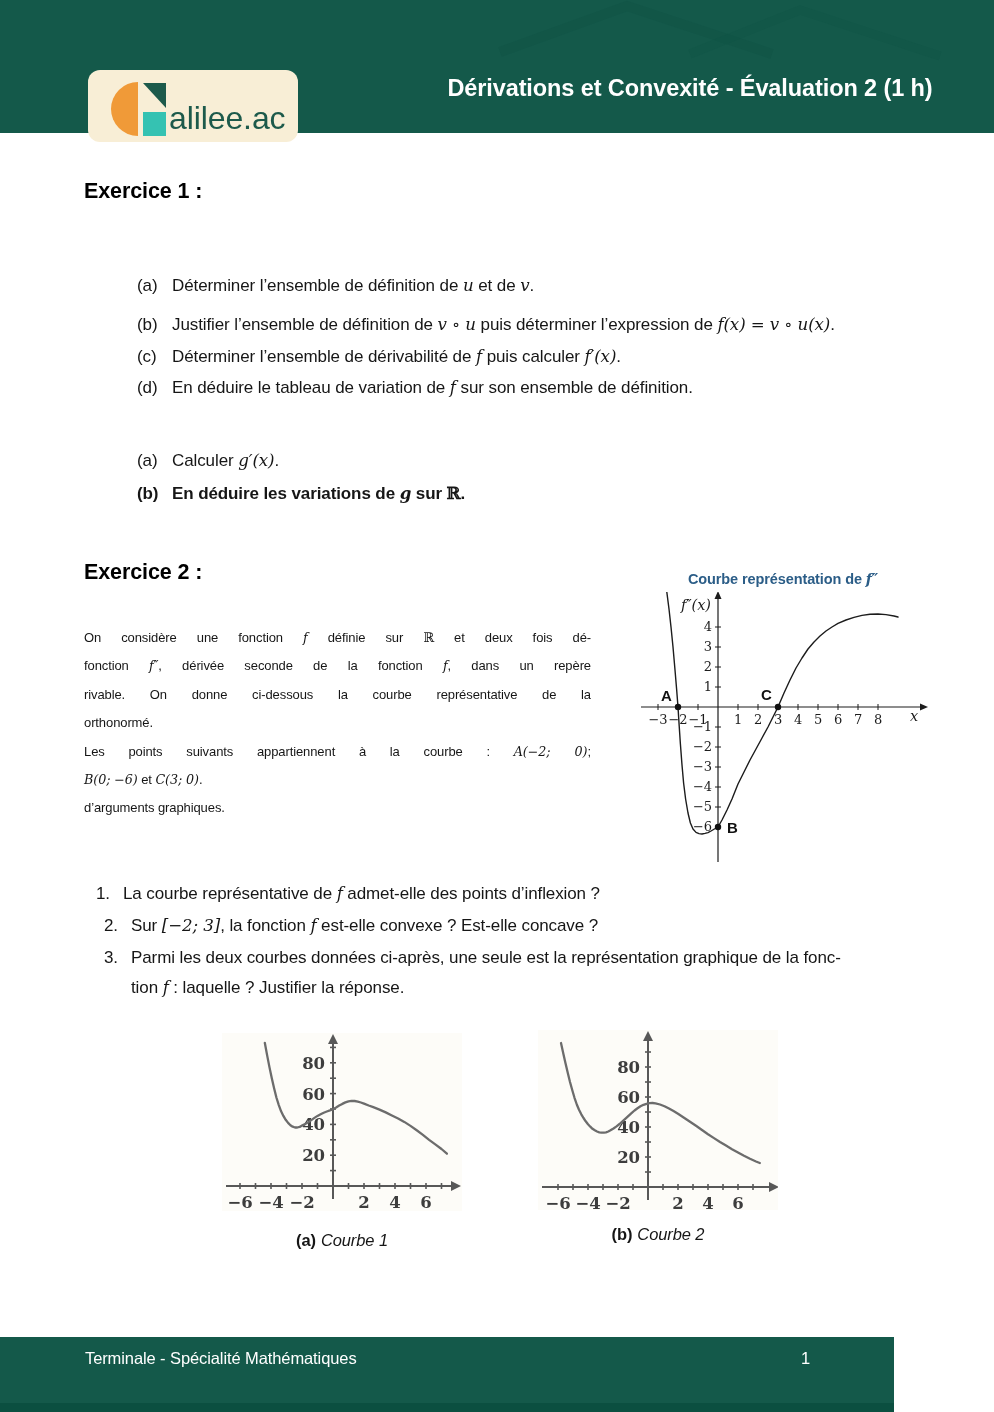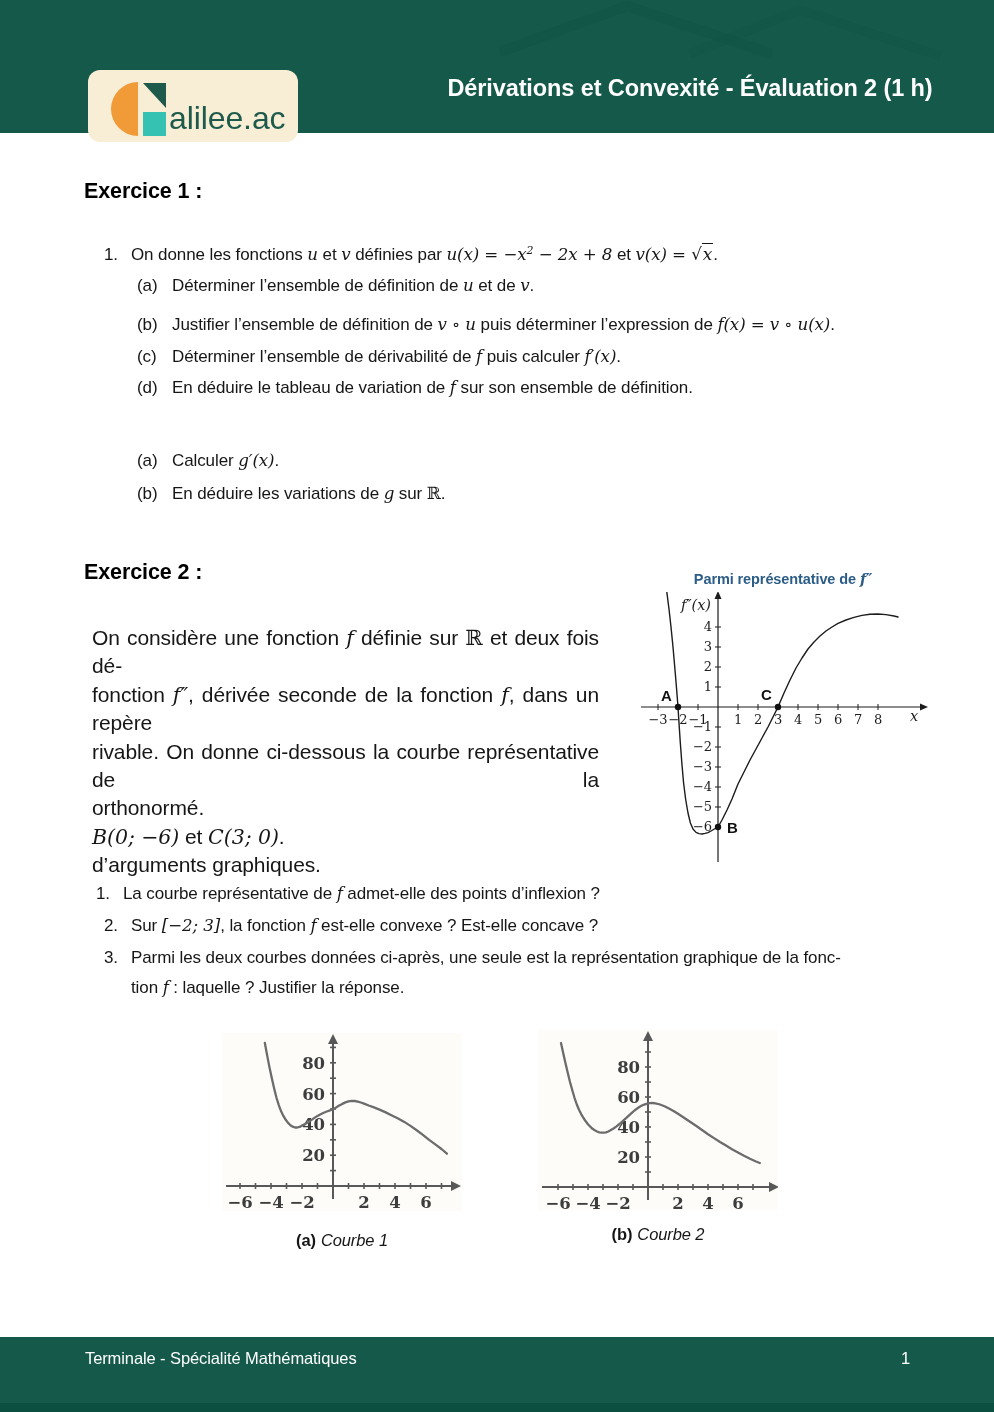--- a/index.html
+++ b/index.html
@@ -5,37 +5,37 @@
   html,body{margin:0;padding:0;background:#ffffff;}
   .page{position:relative;width:994px;height:1412px;background:#fff;
         font-family:"Liberation Sans",sans-serif;color:#161616;overflow:hidden;letter-spacing:-0.1px;}
 
   
   .header{position:absolute;left:0;top:0;width:994px;height:133px;background:#14594a;}
   .header-pattern{position:absolute;left:0;top:0;}
   .header-title{position:absolute;left:420px;top:77px;width:540px;text-align:center;
                 color:#fff;font-size:23.5px;font-weight:700;line-height:1;}
   .logo{position:absolute;left:88px;top:70px;}
-  .footer{position:absolute;left:0;top:1337px;width:994px;height:75px;background:#14594a;}
+  .footer{position:absolute;left:0;top:1337px;width:894px;height:75px;background:#14594a;}
   .footer-strip{position:absolute;left:0;bottom:0;width:100%;height:9px;background:#0b4f40;}
   .footer-left{position:absolute;left:85px;top:13px;color:#fff;font-size:16.5px;line-height:1;}
   .footer-page{position:absolute;right:84px;top:13px;color:#fff;font-size:16.5px;line-height:1;}
 
   
   .h-ex{position:absolute;left:84px;font-size:21.5px;font-weight:700;color:#000000;line-height:1;}
   .line{position:absolute;font-size:17px;line-height:1.2;white-space:nowrap;}
   .ln{display:inline-block;width:27px;}
   .lns{display:inline-block;width:35px;}
   .math{font-family:"DejaVu Serif",serif;font-style:italic;font-size:0.98em;}
   .bb{font-family:"DejaVu Serif",serif;font-style:normal;}
   .msup{font-family:"DejaVu Serif",serif;font-style:italic;font-size:11px;position:relative;top:-6px;}
   .sqrt{font-family:"DejaVu Serif",serif;font-style:italic;border-top:1.4px solid #161616;padding:0 1px;}
 
   
-  .para{position:absolute;left:92px;top:624px;width:507px;font-size:21px;line-height:28.4px;}
+  .para{position:absolute;left:84px;top:624px;width:507px;font-size:13px;line-height:28.4px;}
   .para .pl{display:block;}
   .para .j{text-align:justify;text-align-last:justify;}
 
   
   .graph-title{position:absolute;left:633px;top:572px;width:300px;text-align:center;
                font-size:14.5px;font-weight:700;color:#2b5d87;line-height:1;}
   .graph-title .math{font-weight:700;}
   .chart{position:absolute;}
   text.tick-s{font-family:"DejaVu Serif",serif;font-size:13px;fill:#1c1c1c;}
   text.tick-b{font-family:"DejaVu Serif",serif;font-size:16.5px;font-weight:bold;fill:#3d3d3d;}
@@ -62,56 +62,54 @@
       <path d="M50,12 A 27 27 0 0 0 50,66 Z" fill="#f09a38"></path>
       <polygon points="55,13 78,13 78,38" fill="#1d5a4b"></polygon>
       <rect x="55" y="42" width="23" height="24" fill="#35c2b2"></rect>
       <text x="81" y="59" font-family="Liberation Sans, sans-serif" font-size="32" fill="#1d5a4b">alilee.ac</text>
     </svg>
     <div class="header-title">Dérivations et Convexité - Évaluation 2 (1 h)</div>
   </div>
 
   <div class="h-ex" style="top:181px;">Exercice 1 :</div>
 
-  <div class="line" style="left:104px;top:244px;">
-    <span class="ln">1.</span><span>On donne les fonctions <span class="math">u</span> et <span class="math">v</span> définies par <span class="math">u(x) = −x</span><span class="msup">2</span><span class="math"> − 2x + 8</span> et <span class="math">v(x) = √</span><span class="sqrt">x</span>.</span>
-  </div>
   <div class="line" style="left:137px;top:276px;">
     <span class="lns">(a)</span><span>Déterminer l’ensemble de définition de <span class="math">u</span> et de <span class="math">v</span>.</span>
   </div>
   <div class="line" style="left:137px;top:347px;">
     <span class="lns">(c)</span><span>Déterminer l’ensemble de dérivabilité de <span class="math">f</span> puis calculer <span class="math">f′(x)</span>.</span>
   </div>
   <div class="line" style="left:137px;top:315px;">
     <span class="lns">(b)</span><span>Justifier l’ensemble de définition de <span class="math">v ∘ u</span> puis déterminer l’expression de <span class="math">f(x) = v ∘ u(x)</span>.</span>
   </div>
   <div class="line" style="left:137px;top:378px;">
     <span class="lns">(d)</span><span>En déduire le tableau de variation de <span class="math">f</span> sur son ensemble de définition.</span>
   </div>
 
   <div class="line" style="left:137px;top:451px;">
     <span class="lns">(a)</span><span>Calculer <span class="math">g′(x)</span>.</span>
   </div>
-  <div class="line" style="left:137px;top:483px;">
+  <div class="line" style="left:137px;top:483px;font-weight:bold;">
     <span class="lns">(b)</span><span>En déduire les variations de <span class="math">g</span> sur <span class="bb">ℝ</span>.</span>
   </div>
 
   <div class="h-ex" style="top:562px;">Exercice 2 :</div>
 
   <div class="para">
     <span class="pl j">On considère une fonction <span class="math">f</span> définie sur <span class="bb">ℝ</span> et deux fois dé-</span>
     <span class="pl j">fonction <span class="math">f″</span>, dérivée seconde de la fonction <span class="math">f</span>, dans un repère</span>
     <span class="pl j">rivable. On donne ci-dessous la courbe représentative de la</span>
     <span class="pl">orthonormé.</span>
+    <span class="pl j">Les points suivants appartiennent à la courbe : <span class="math">A(−2; 0)</span>;</span>
     <span class="pl"><span class="math">B(0; −6)</span> et <span class="math">C(3; 0)</span>.</span>
     <span class="pl">d’arguments graphiques.</span>
   </div>
 
   <div class="graph-title">
-    <span>Parmi représentative de </span><span class="math">f″</span>
+    <span>Courbe représentation de </span><span class="math">f″</span>
   </div>
   <svg id="chart-fpp" class="chart" style="left:633px;top:592px;" width="300" height="282">
       <line x1="8" y1="115" x2="288" y2="115" stroke="#1c1c1c" stroke-width="1.2"></line>
       <polygon points="295,115 287,111.5 287,118.5" fill="#1c1c1c"></polygon>
       <line x1="85" y1="270" x2="85" y2="6" stroke="#1c1c1c" stroke-width="1.2"></line>
       <polygon points="85,-1 81.5,7 88.5,7" fill="#1c1c1c"></polygon>
       <line x1="25" y1="112" x2="25" y2="118" stroke="#1c1c1c" stroke-width="1"></line>
       <line x1="45" y1="112" x2="45" y2="118" stroke="#1c1c1c" stroke-width="1"></line>
       <line x1="65" y1="112" x2="65" y2="118" stroke="#1c1c1c" stroke-width="1"></line>
       <line x1="105" y1="112" x2="105" y2="118" stroke="#1c1c1c" stroke-width="1"></line>

